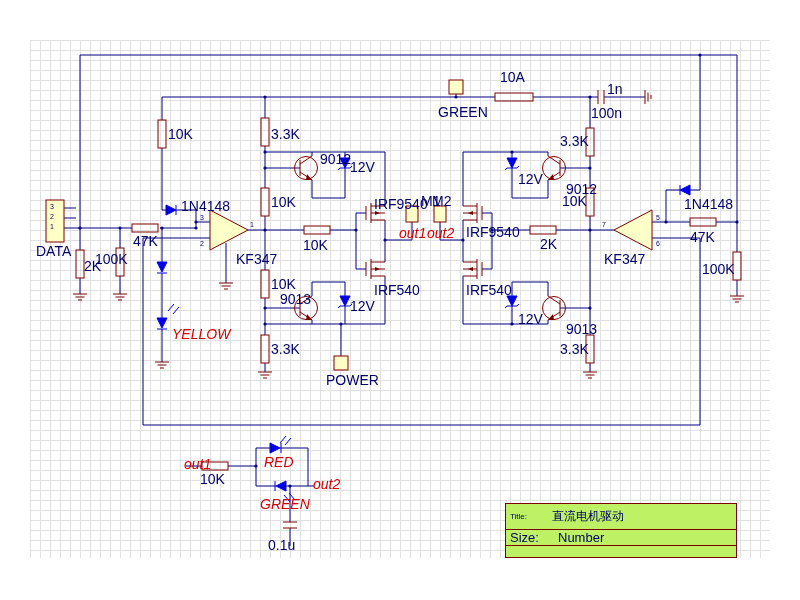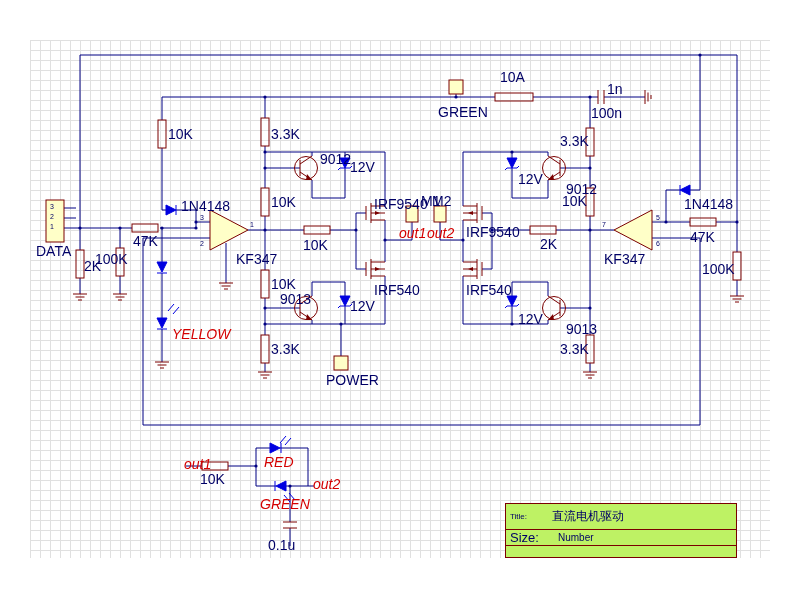--- a/index.html
+++ b/index.html
@@ -23,21 +23,21 @@
   .lbl.n{color:var(--net_text);font-size:14px;font-style:italic;}
   .lbl.p{color:var(--value_text);font-size:7px;}
   .titleblock{position:absolute;left:505px;top:503px;width:232px;height:55px;
               background:#bef264;border:1px solid var(--symbol);box-sizing:border-box;
               color:var(--title_text);}
   .tb-r1{height:25px;display:flex;align-items:center;border-bottom:1px solid var(--symbol);}
   .tb-r1 .tb-cap{width:38px;font-size:8px;padding-left:4px;box-sizing:border-box;}
   .tb-r1 .tb-title{font-size:12px;padding-left:8px;}
   .tb-r2{height:15px;display:flex;align-items:center;border-bottom:1px solid var(--symbol);}
   .tb-r2 .tb-cap{width:46px;font-size:13px;padding-left:4px;box-sizing:border-box;}
-  .tb-r2 .tb-num{font-size:10px;padding-left:6px;}
+  .tb-r2 .tb-num{font-size:13px;padding-left:6px;}
   .tb-r3{height:12px;display:flex;align-items:center;}
   .tb-r3 .tb-cap{font-size:8px;padding-left:4px;}
 </style>
 </head>
 <body>
 
 <div class="stage">
   <div class="grid"></div>
 
   <svg class="sch" viewBox="0 0 800 600">

